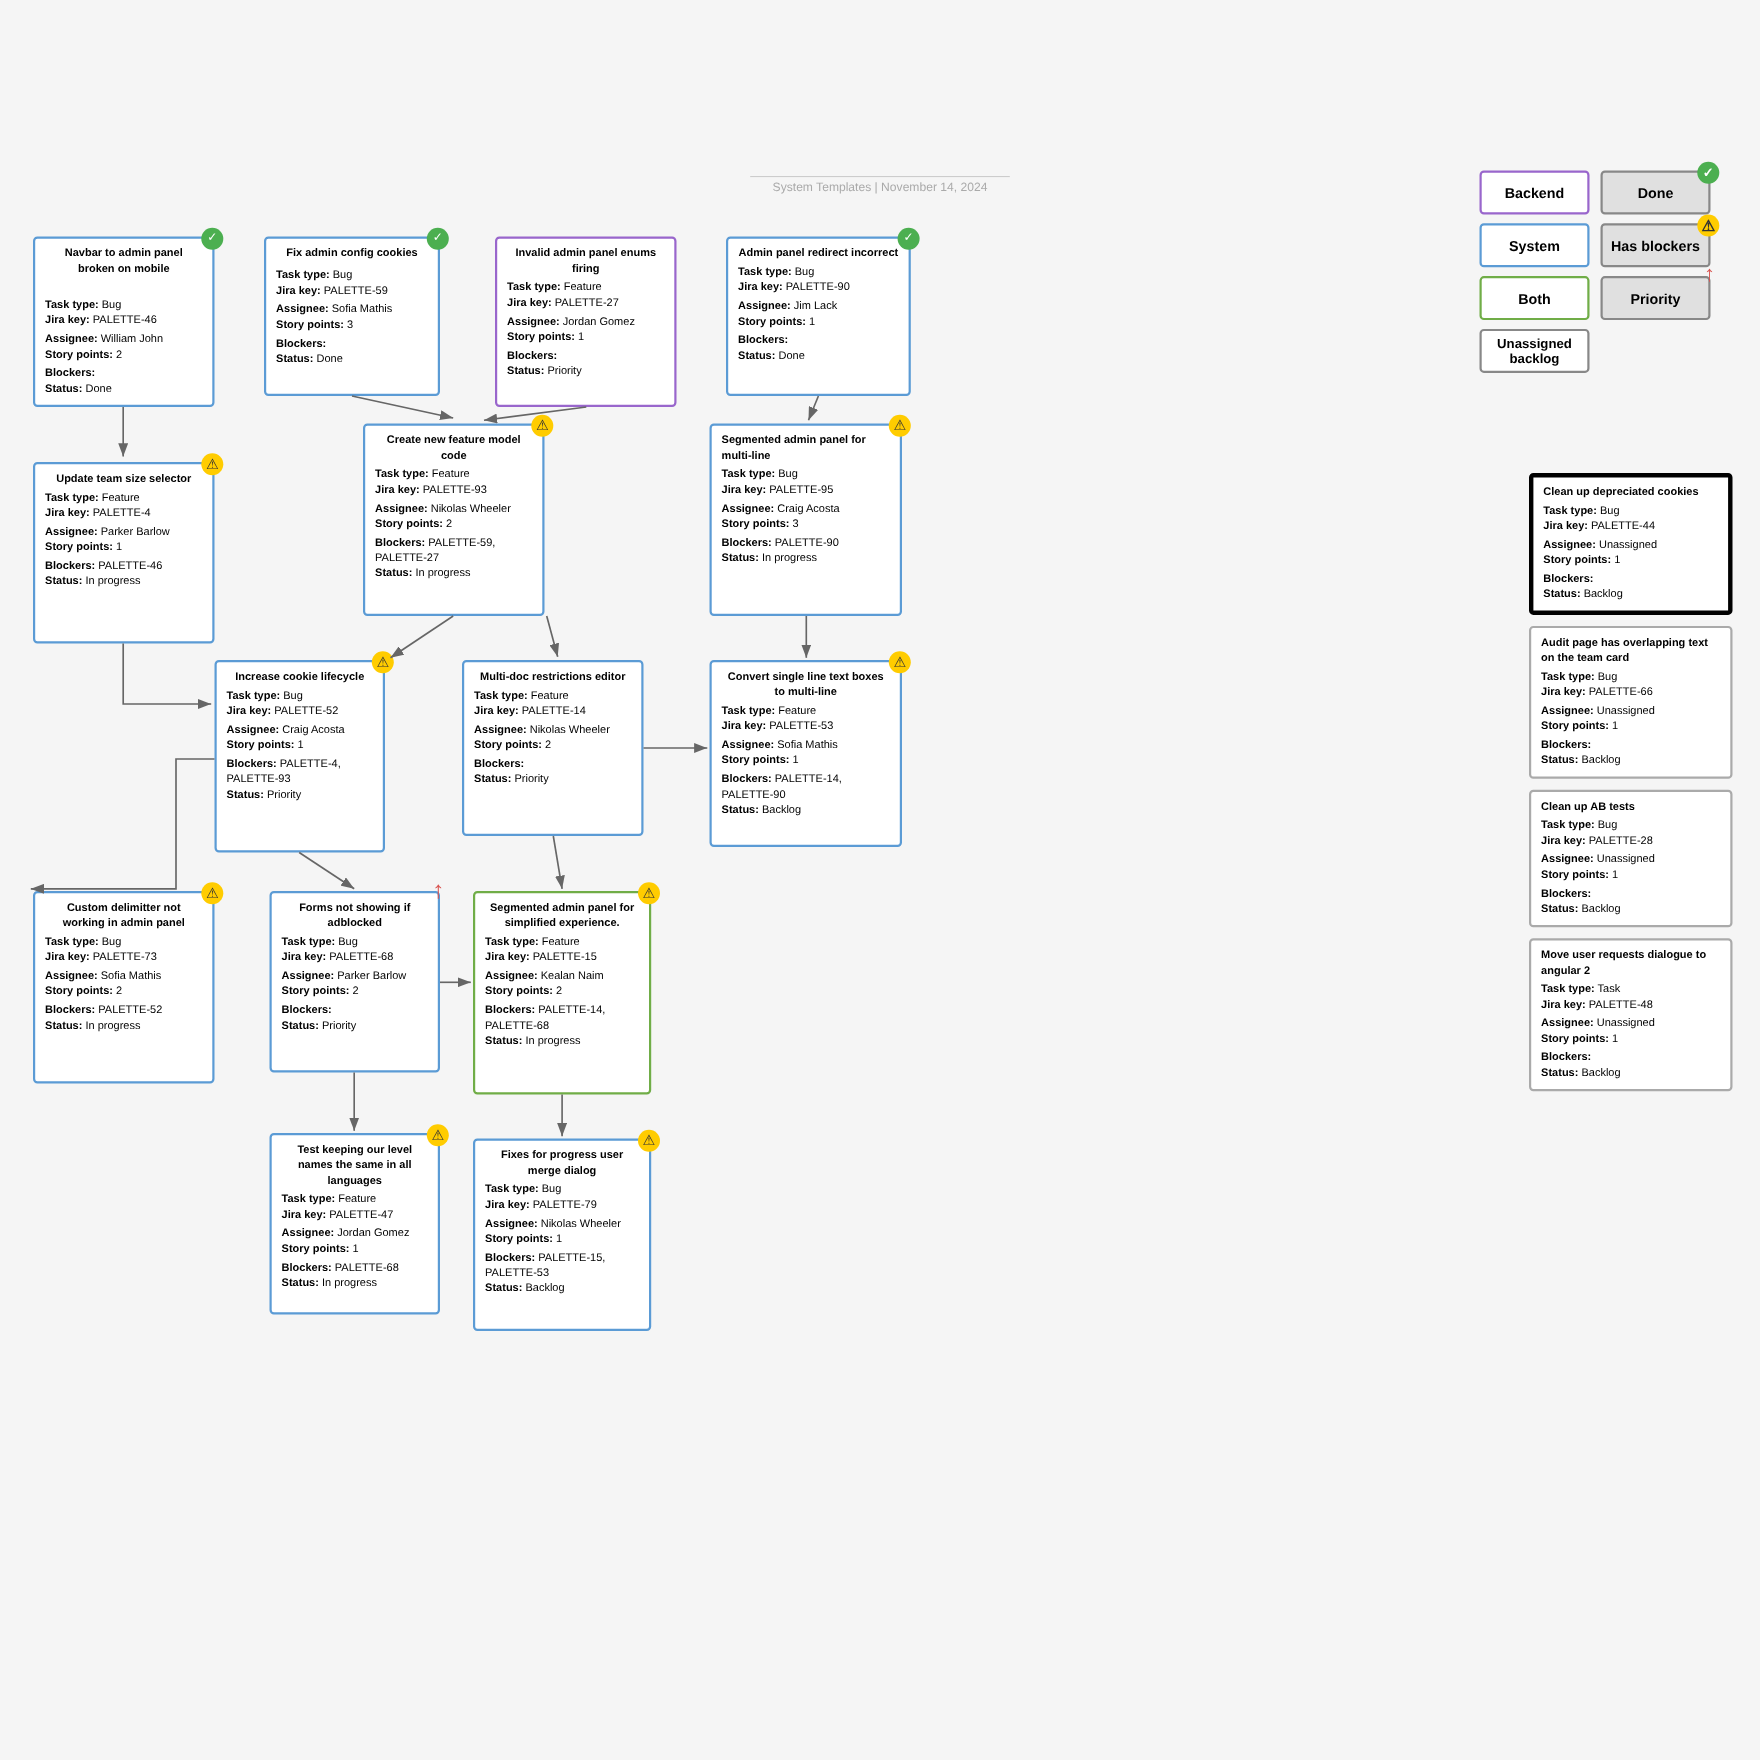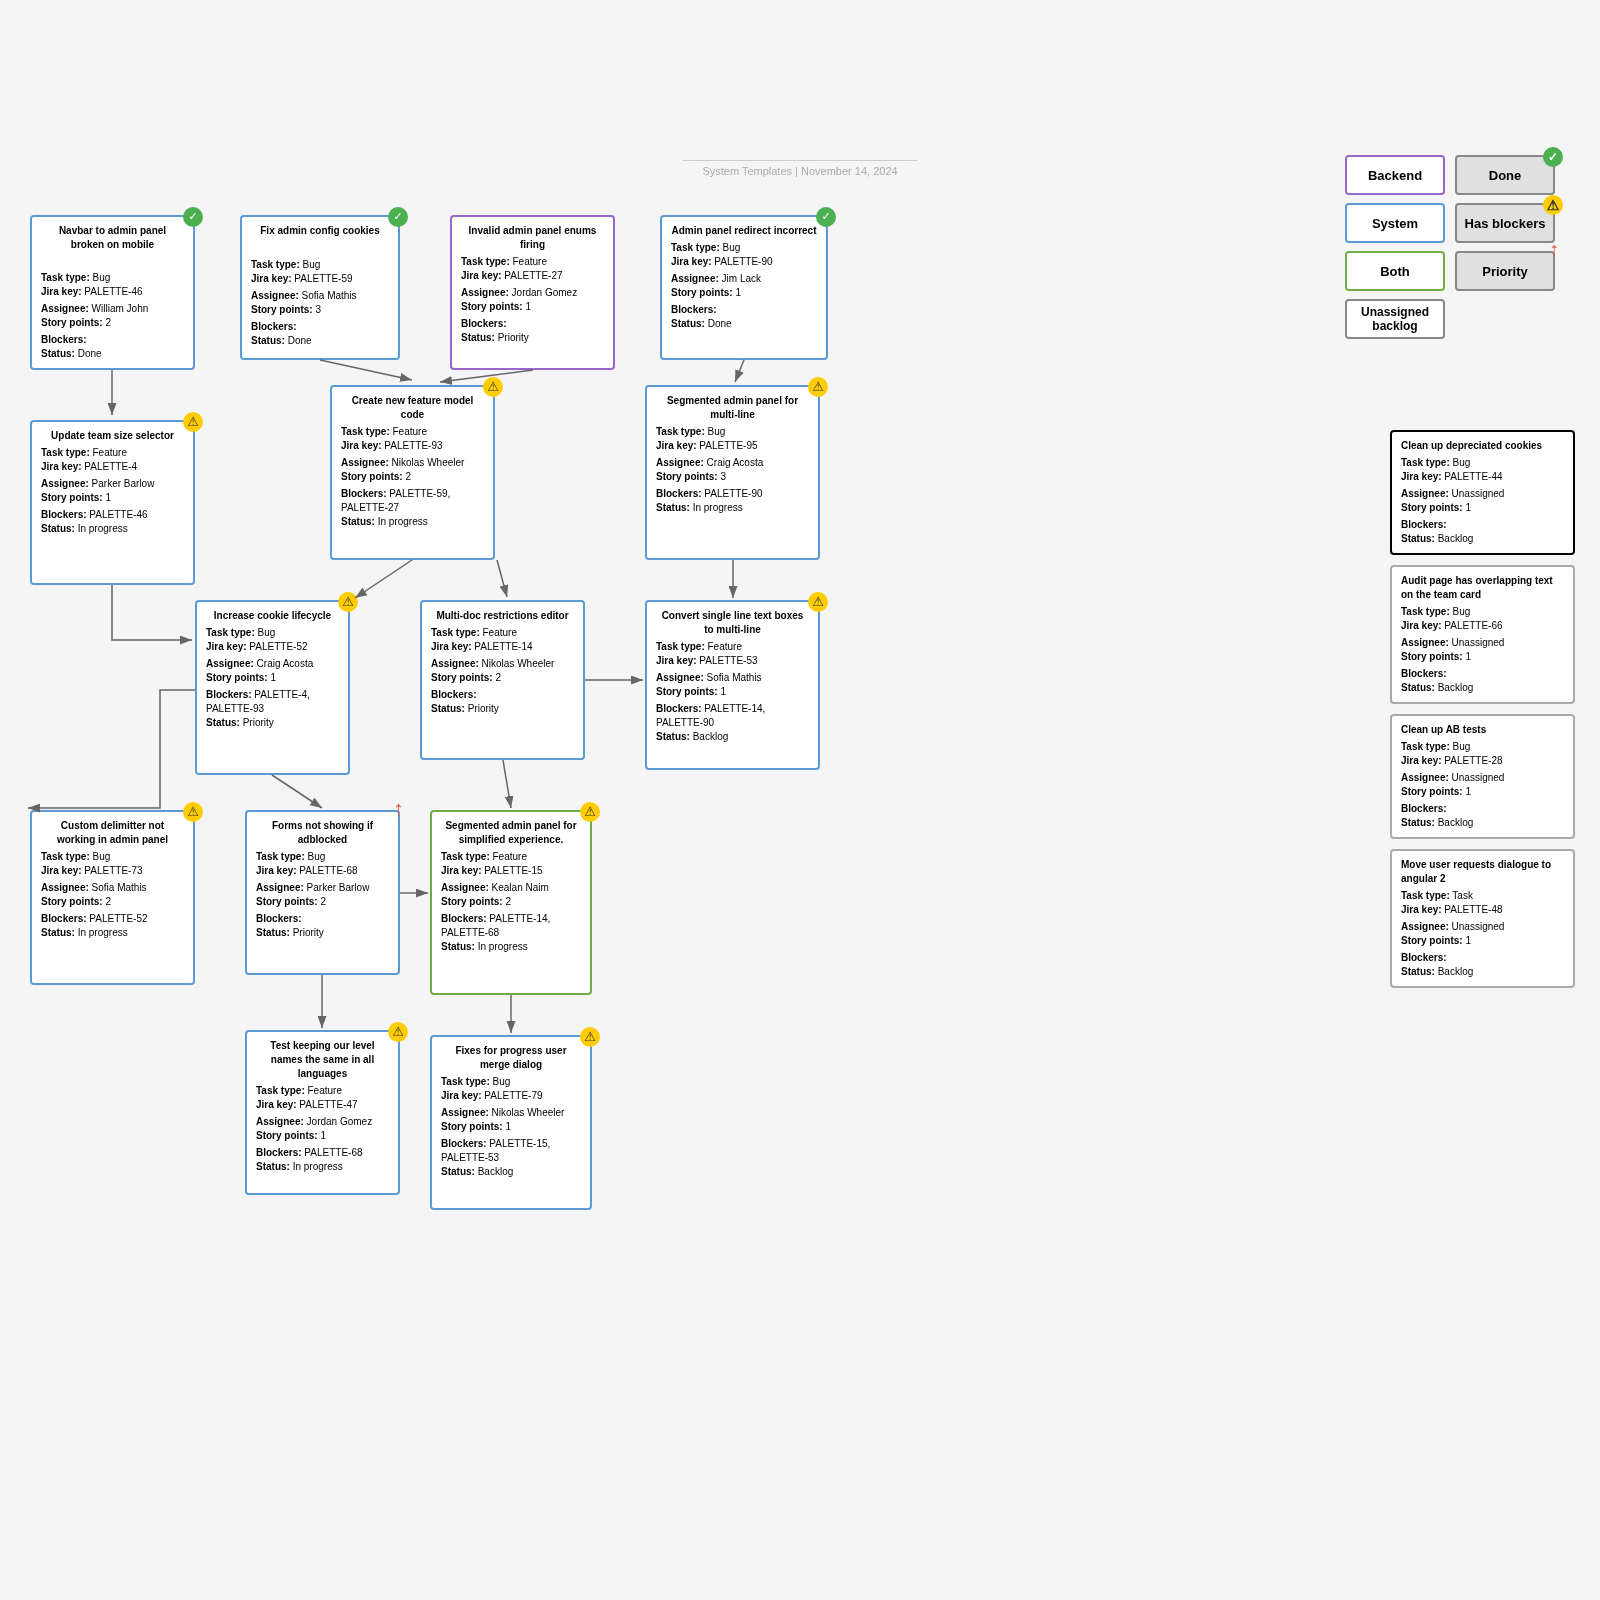--- a/index.html
+++ b/index.html
@@ -85,21 +85,21 @@
       <div style="position:absolute; top:-14px; right:-6px; color:#d9534f; font-size:20px; line-height:1;">↑</div>
     </div>
   </div>
 
   <div class="legend-row" style="display:flex; gap:10px; margin-bottom:8px; align-items:center;">
     <div class="legend-box gray-border" style="width:100px; height:40px; border:2px solid #888; border-radius:4px; background:white; display:flex; align-items:center; justify-content:center; font-size:12px; font-weight:bold; text-align:center; line-height:1.2;">Unassigned<br>backlog</div>
   </div>
 </div>
 
 <div style="position:absolute; top:430px; right:25px; width:185px;">
-  <div class="backlog-node" style="border:2px solid #000000; border-radius:4px; background:white; padding:7px 9px; font-size:10px; margin-bottom:10px; line-height:1.4;">
+  <div class="backlog-node" style="border:4px solid #000000; border-radius:4px; background:white; padding:7px 9px; font-size:10px; margin-bottom:10px; line-height:1.4;">
     <div style="font-weight:bold; margin-bottom:3px;">Clean up depreciated cookies</div>
     <div><span style="font-weight:bold;">Task type:</span> Bug</div>
     <div><span style="font-weight:bold;">Jira key:</span> PALETTE-44</div>
     <div style="margin-top:3px;"><span style="font-weight:bold;">Assignee:</span> Unassigned</div>
     <div><span style="font-weight:bold;">Story points:</span> 1</div>
     <div style="margin-top:3px;"><span style="font-weight:bold;">Blockers:</span></div>
     <div><span style="font-weight:bold;">Status:</span> Backlog</div>
   </div>
   <div class="backlog-node" style="border:2px solid #aaa; border-radius:4px; background:white; padding:7px 9px; font-size:10px; margin-bottom:10px; line-height:1.4;">
     <div style="font-weight:bold; margin-bottom:3px;">Audit page has overlapping text on the team card</div>
@@ -138,21 +138,21 @@
   <div><span style="font-weight:bold;">Task type:</span> Bug</div>
   <div><span style="font-weight:bold;">Jira key:</span> PALETTE-46</div>
   <div style="margin-top:3px;"><span style="font-weight:bold;">Assignee:</span> William John</div>
   <div><span style="font-weight:bold;">Story points:</span> 2</div>
   <div style="margin-top:3px;"><span style="font-weight:bold;">Blockers:</span></div>
   <div><span style="font-weight:bold;">Status:</span> Done</div>
 </div>
 
 <div style="position:absolute; left:240px; top:215px; width:160px; min-height:145px; border:2px solid #5b9bd5; border-radius:4px; background:white; padding:7px 9px; font-size:10px; line-height:1.4;">
   <div style="position:absolute; top:-10px; right:-10px; width:20px; height:20px; background:#4caf50; border-radius:50%; display:flex; align-items:center; justify-content:center; color:white; font-size:11px;">✓</div>
-  <div style="font-weight:bold; text-align:center; margin-bottom:20px;">Fix admin config cookies</div>
+  <div style="font-weight:bold; text-align:center; margin-bottom:6px;">Fix admin config cookies</div>
   <div><span style="font-weight:bold;">Task type:</span> Bug</div>
   <div><span style="font-weight:bold;">Jira key:</span> PALETTE-59</div>
   <div style="margin-top:3px;"><span style="font-weight:bold;">Assignee:</span> Sofia Mathis</div>
   <div><span style="font-weight:bold;">Story points:</span> 3</div>
   <div style="margin-top:3px;"><span style="font-weight:bold;">Blockers:</span></div>
   <div><span style="font-weight:bold;">Status:</span> Done</div>
 </div>
 
 <div style="position:absolute; left:450px; top:215px; width:165px; min-height:155px; border:2px solid #9966cc; border-radius:4px; background:white; padding:7px 9px; font-size:10px; line-height:1.4;">
   <div style="font-weight:bold; text-align:center; margin-bottom:3px;">Invalid admin panel enums firing</div>
@@ -192,21 +192,21 @@
   <div><span style="font-weight:bold;">Task type:</span> Feature</div>
   <div><span style="font-weight:bold;">Jira key:</span> PALETTE-93</div>
   <div style="margin-top:3px;"><span style="font-weight:bold;">Assignee:</span> Nikolas Wheeler</div>
   <div><span style="font-weight:bold;">Story points:</span> 2</div>
   <div style="margin-top:3px;"><span style="font-weight:bold;">Blockers:</span> PALETTE-59,<br>PALETTE-27</div>
   <div><span style="font-weight:bold;">Status:</span> In progress</div>
 </div>
 
 <div style="position:absolute; left:645px; top:385px; width:175px; min-height:175px; border:2px solid #5b9bd5; border-radius:4px; background:white; padding:7px 9px; font-size:10px; line-height:1.4;">
   <div style="position:absolute; top:-10px; right:-10px; width:20px; height:20px; background:#ffcc00; border-radius:50%; display:flex; align-items:center; justify-content:center; color:#333; font-size:13px;">⚠</div>
-  <div style="font-weight:bold; text-align:center; margin-bottom:3px;">Segmented admin panel for multi-line</div>
+  <div style="font-weight:bold; margin-bottom:3px;">Segmented admin panel for multi-line</div>
   <div><span style="font-weight:bold;">Task type:</span> Bug</div>
   <div><span style="font-weight:bold;">Jira key:</span> PALETTE-95</div>
   <div style="margin-top:3px;"><span style="font-weight:bold;">Assignee:</span> Craig Acosta</div>
   <div><span style="font-weight:bold;">Story points:</span> 3</div>
   <div style="margin-top:3px;"><span style="font-weight:bold;">Blockers:</span> PALETTE-90</div>
   <div><span style="font-weight:bold;">Status:</span> In progress</div>
 </div>
 
 <div style="position:absolute; left:195px; top:600px; width:155px; min-height:175px; border:2px solid #5b9bd5; border-radius:4px; background:white; padding:7px 9px; font-size:10px; line-height:1.4;">
   <div style="position:absolute; top:-10px; right:-10px; width:20px; height:20px; background:#ffcc00; border-radius:50%; display:flex; align-items:center; justify-content:center; color:#333; font-size:13px;">⚠</div>

